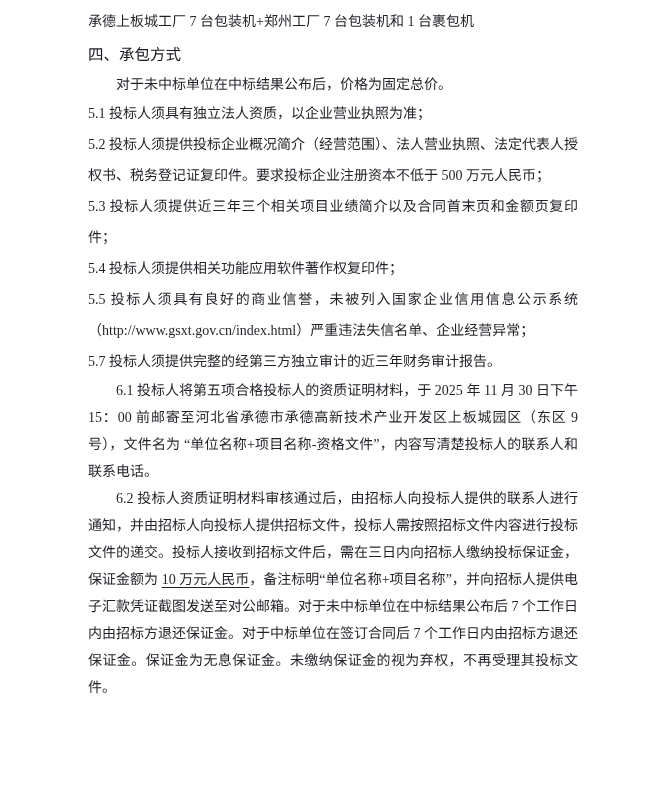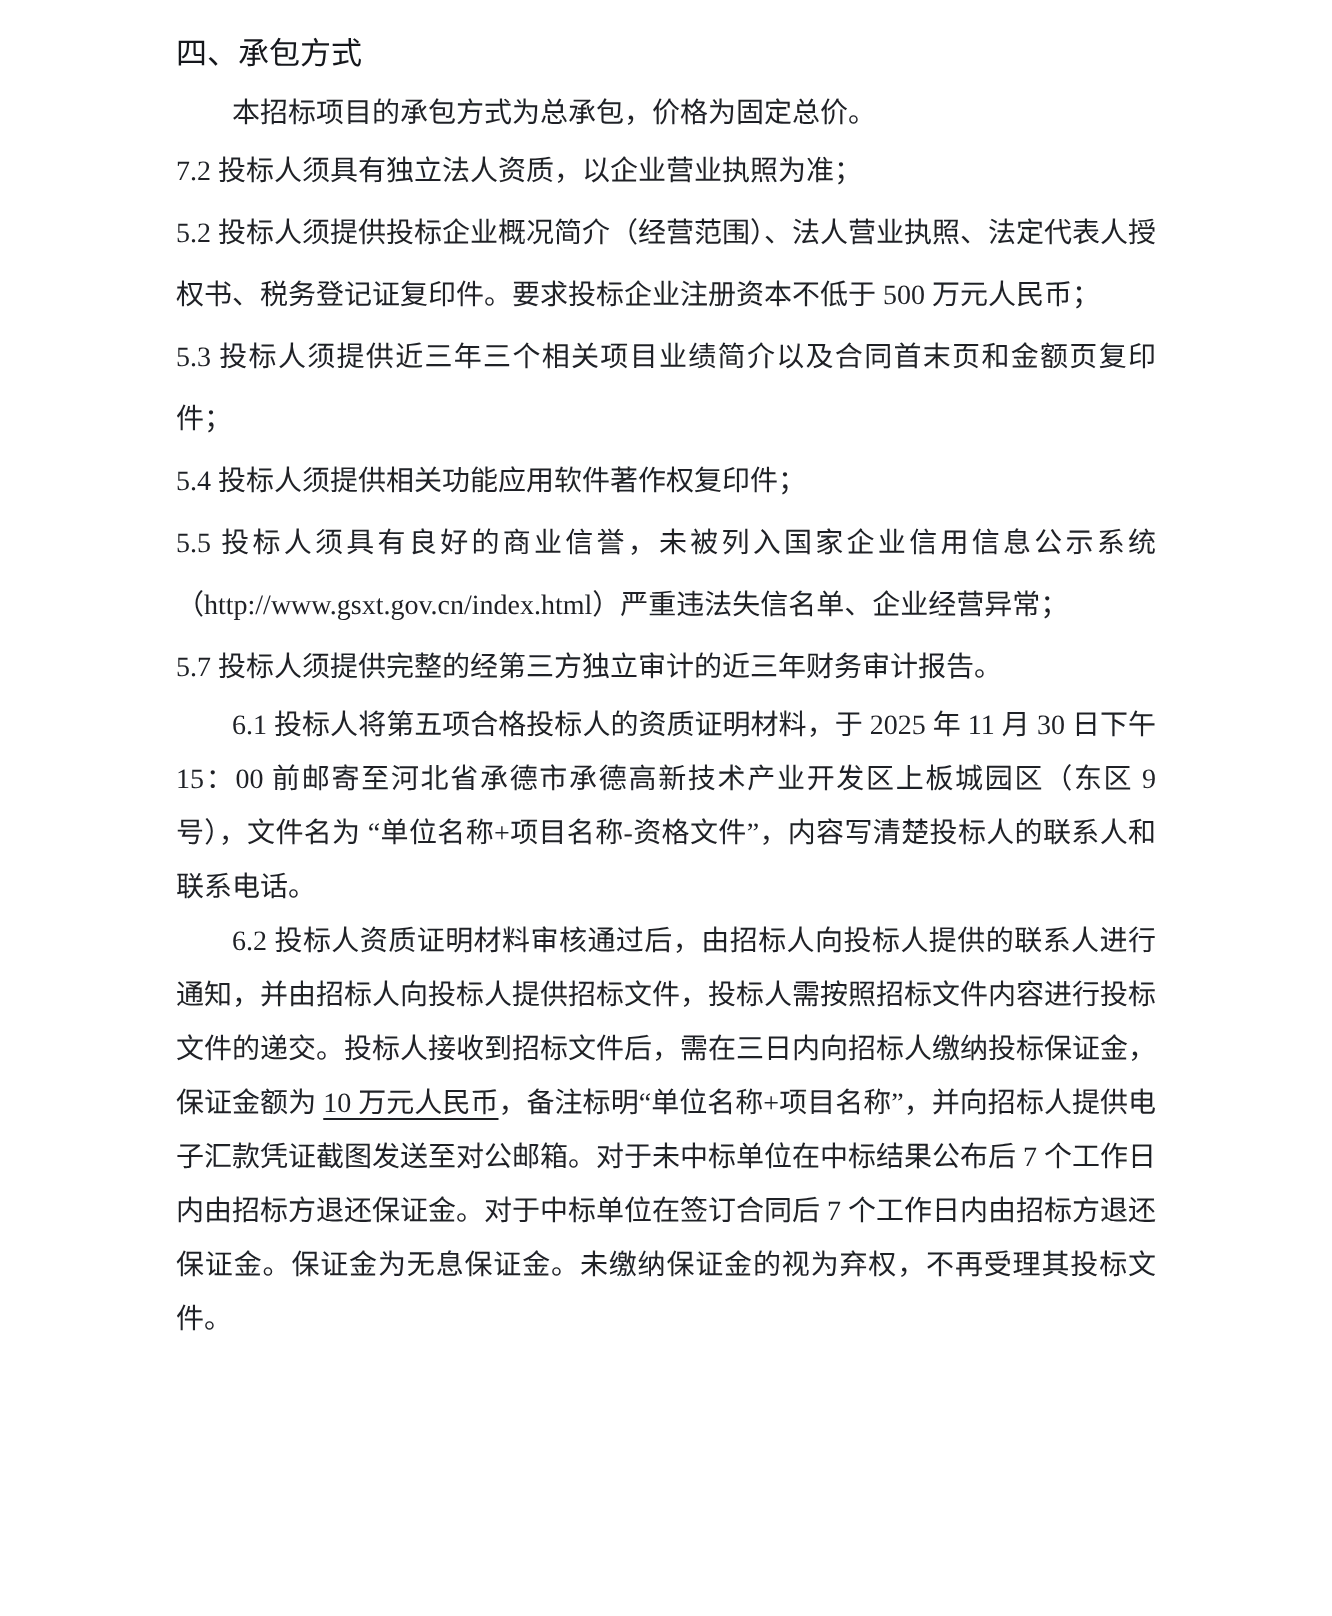--- a/index.html
+++ b/index.html
@@ -44,27 +44,28 @@
   .u {
     text-decoration: underline;
     text-underline-offset: 3px;
   }
 </style>
 </head>
 <body>
 
 <div class="page">
 
+  <p class="body-text">承德上板城工厂 7 台包装机+郑州工厂 7 台包装机和 1 台裹包机</p>
 
   <h2 class="heading">四、承包方式</h2>
 
-  <p class="body-text indent">本招标项目的承包方式为总承包，价格为固定总价。</p>
+  <p class="body-text indent">对于未中标单位在中标结果公布后，价格为固定总价。</p>
 
 
-  <p class="body-text s5">7.2 投标人须具有独立法人资质，以企业营业执照为准；</p>
+  <p class="body-text s5">5.1 投标人须具有独立法人资质，以企业营业执照为准；</p>
 
   <p class="body-text s5">5.2 投标人须提供投标企业概况简介（经营范围）、法人营业执照、法定代表人授权书、税务登记证复印件。要求投标企业注册资本不低于 500 万元人民币；</p>
 
   <p class="body-text s5">5.3 投标人须提供近三年三个相关项目业绩简介以及合同首末页和金额页复印件；</p>
 
   <p class="body-text s5">5.4 投标人须提供相关功能应用软件著作权复印件；</p>
 
   <p class="body-text s5">5.5 投标人须具有良好的商业信誉，未被列入国家企业信用信息公示系统（http://www.gsxt.gov.cn/index.html）严重违法失信名单、企业经营异常；</p>
 
 

